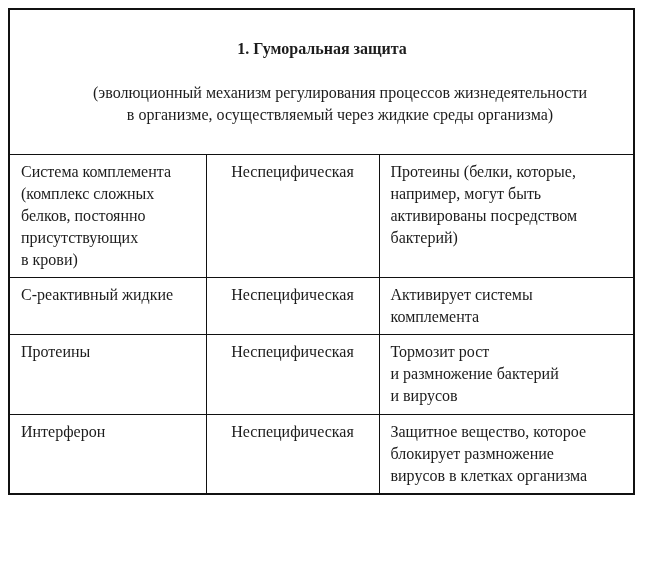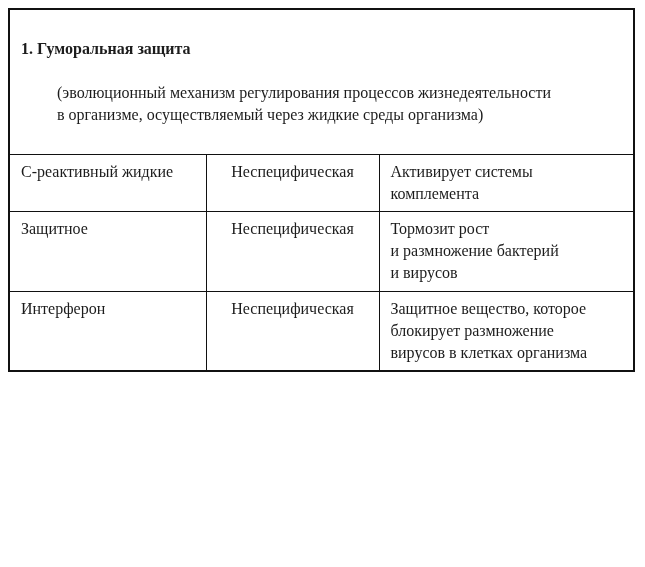--- a/index.html
+++ b/index.html
@@ -45,21 +45,21 @@
     padding-right: 4px;
   }
   .table-title {
     font-weight: bold;
     white-space: pre-line;
   }
   .table-subtitle {
     white-space: pre-line;
     margin-left: 36px;
   }
-  tr.row-header   { height: 77px; }
+  tr.row-header   { height: 77px; text-align: center; }
   tr.row-intro    { height: 72px; }
   tr.row-r0       { height: 123px; }
   tr.row-r1       { height: 52px; }
   tr.row-r2       { height: 80px; }
   tr.row-r3       { height: 70px; }
 </style>
 </head>
 <body>
 
 <table class="doc-table">
@@ -69,28 +69,40 @@
     <col class="col-description">
   </colgroup>
   <tbody>
     <tr class="row-header">
       <td colspan="3">
         <div class="table-title">1. Гуморальная защита</div>
         <div class="table-subtitle">(эволюционный механизм регулирования процессов жизнедеятельности
 в организме, осуществляемый через жидкие среды организма)</div>
       </td>
     </tr>
+    <tr class="row-r0">
+      <td class="cell-component">Система комплемента
+(комплекс сложных
+белков, постоянно
+присутствующих
+в крови)</td>
+      <td class="cell-specificity">Неспецифическая</td>
+      <td class="cell-description">Протеины (белки, которые,
+например, могут быть
+активированы посредством
+бактерий)</td>
+    </tr>
     <tr class="row-r1">
       <td class="cell-component">С-реактивный жидкие</td>
       <td class="cell-specificity">Неспецифическая</td>
       <td class="cell-description">Активирует системы
 комплемента</td>
     </tr>
     <tr class="row-r2">
-      <td class="cell-component">Защитное</td>
+      <td class="cell-component">Протеины</td>
       <td class="cell-specificity">Неспецифическая</td>
       <td class="cell-description">Тормозит рост
 и размножение бактерий
 и вирусов</td>
     </tr>
     <tr class="row-r3">
       <td class="cell-component">Интерферон</td>
       <td class="cell-specificity">Неспецифическая</td>
       <td class="cell-description">Защитное вещество, которое
 блокирует размножение

